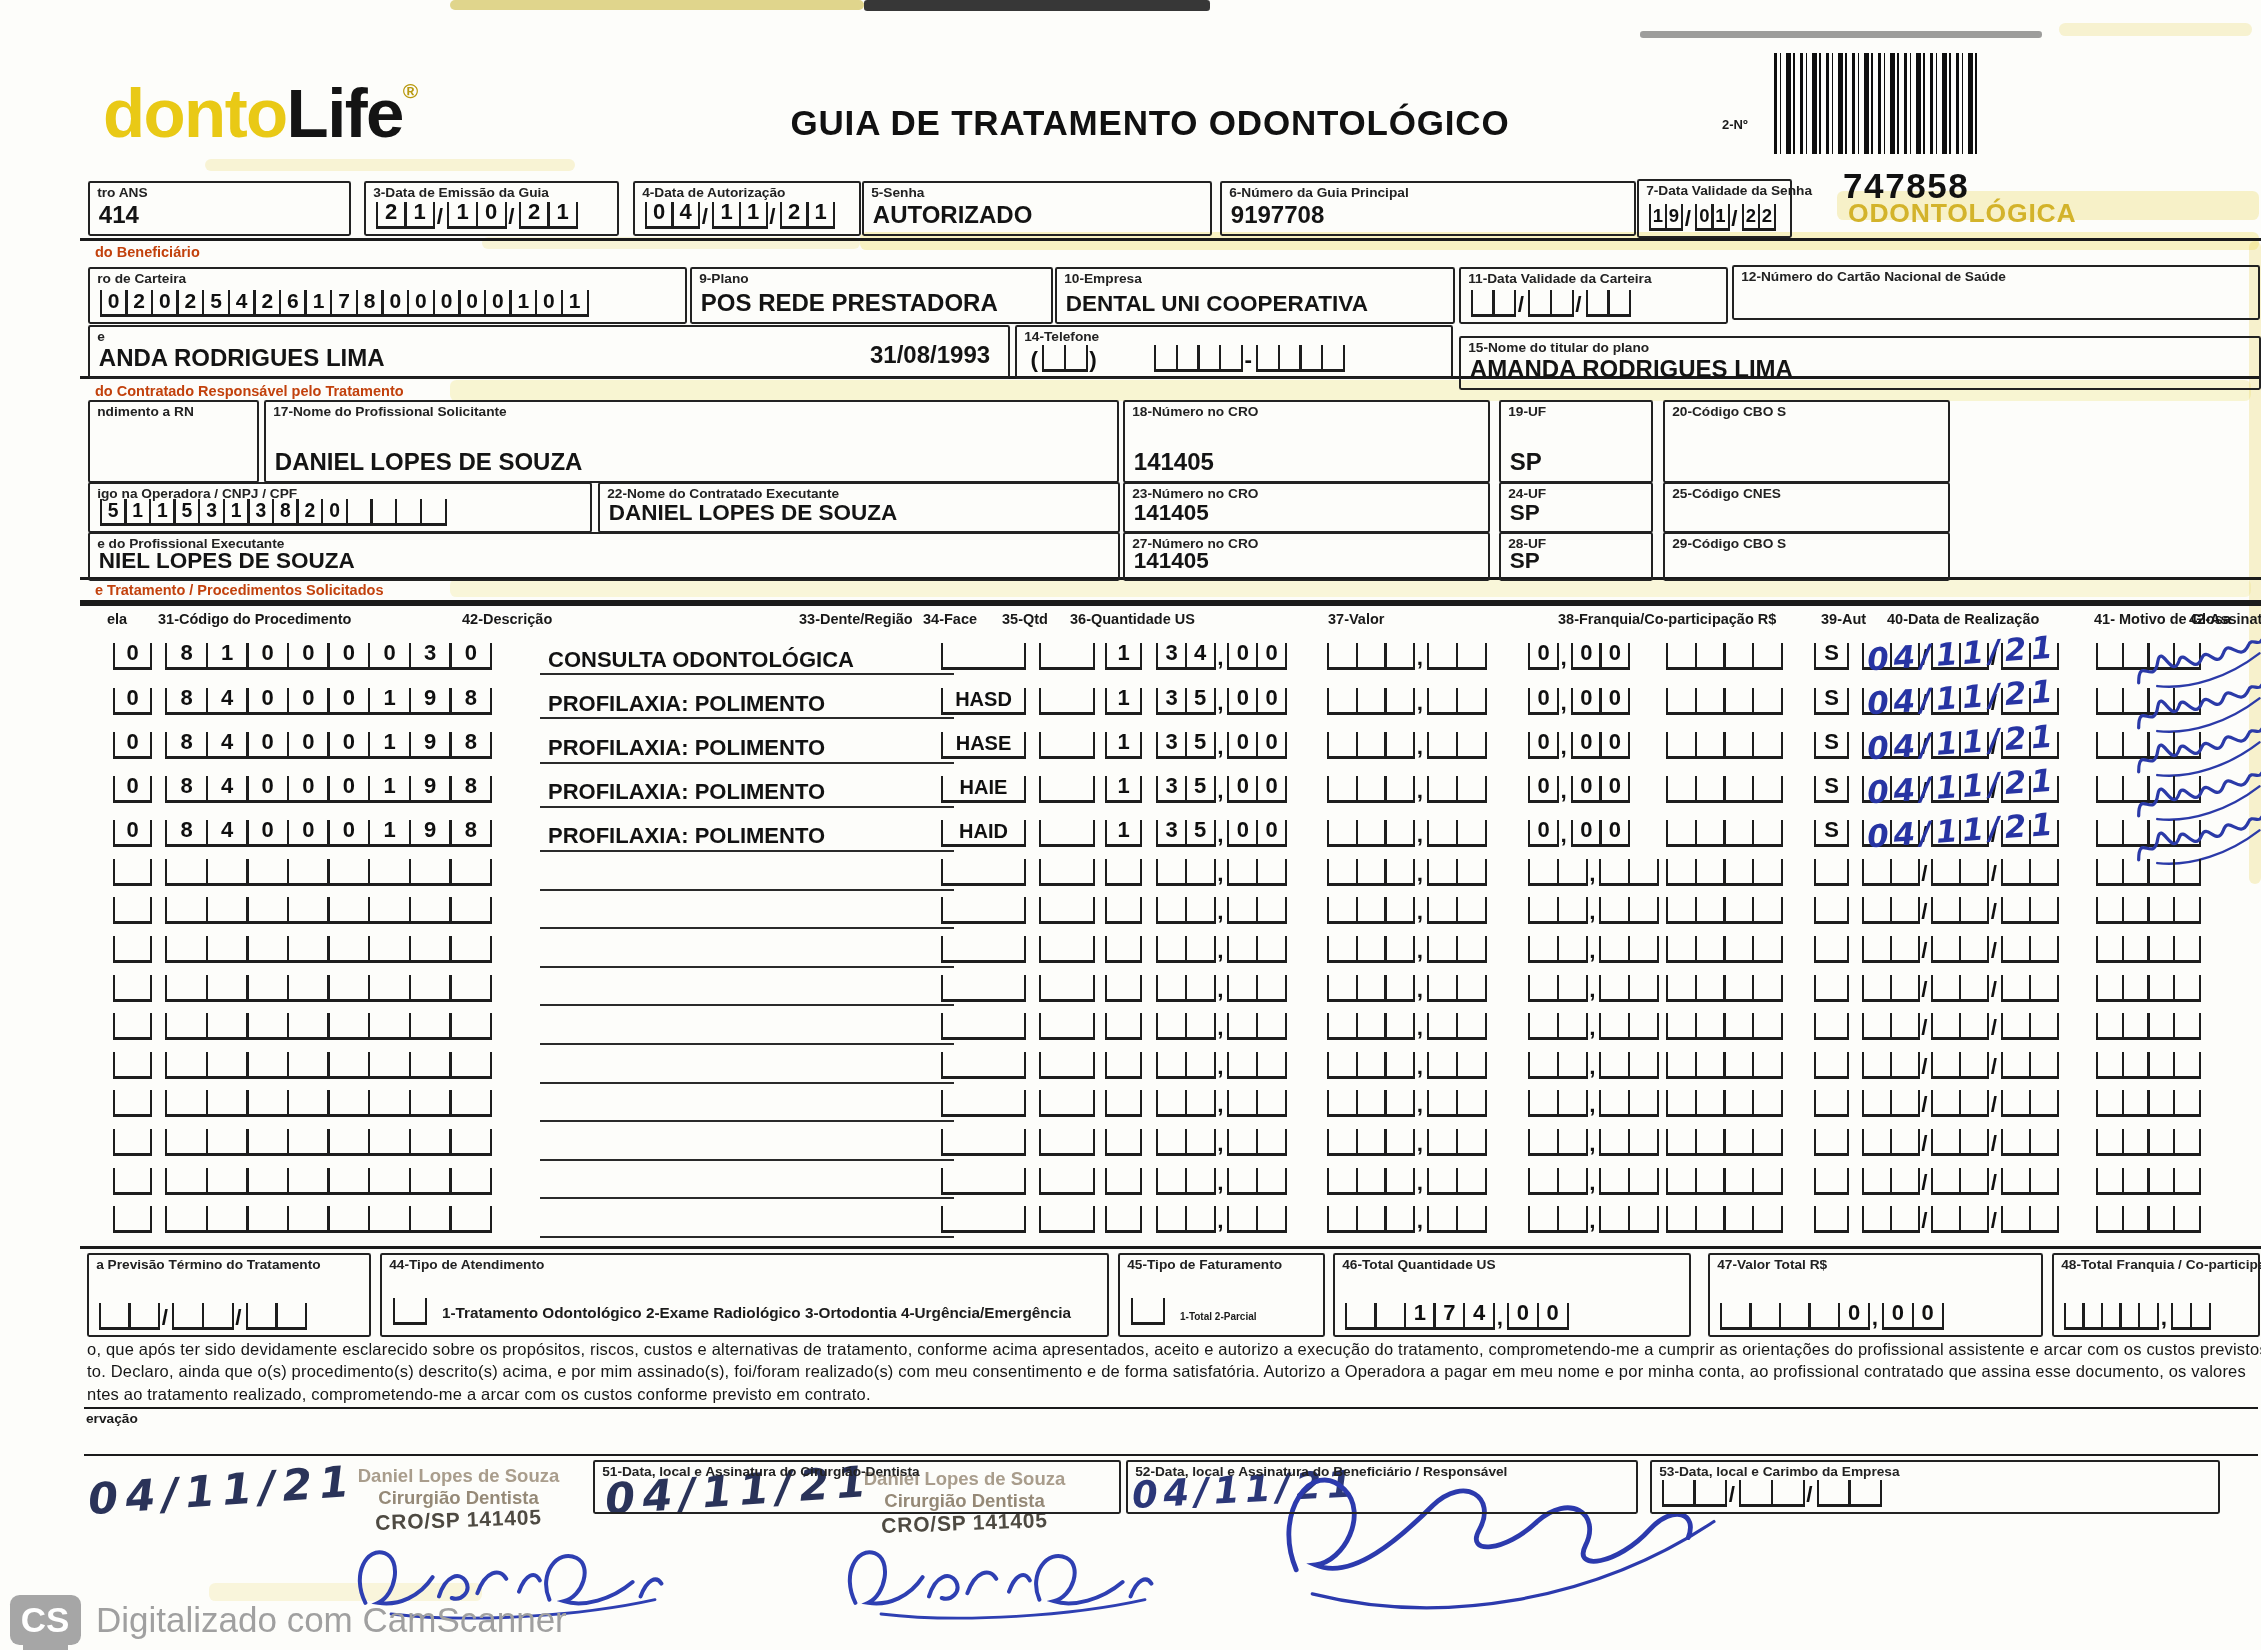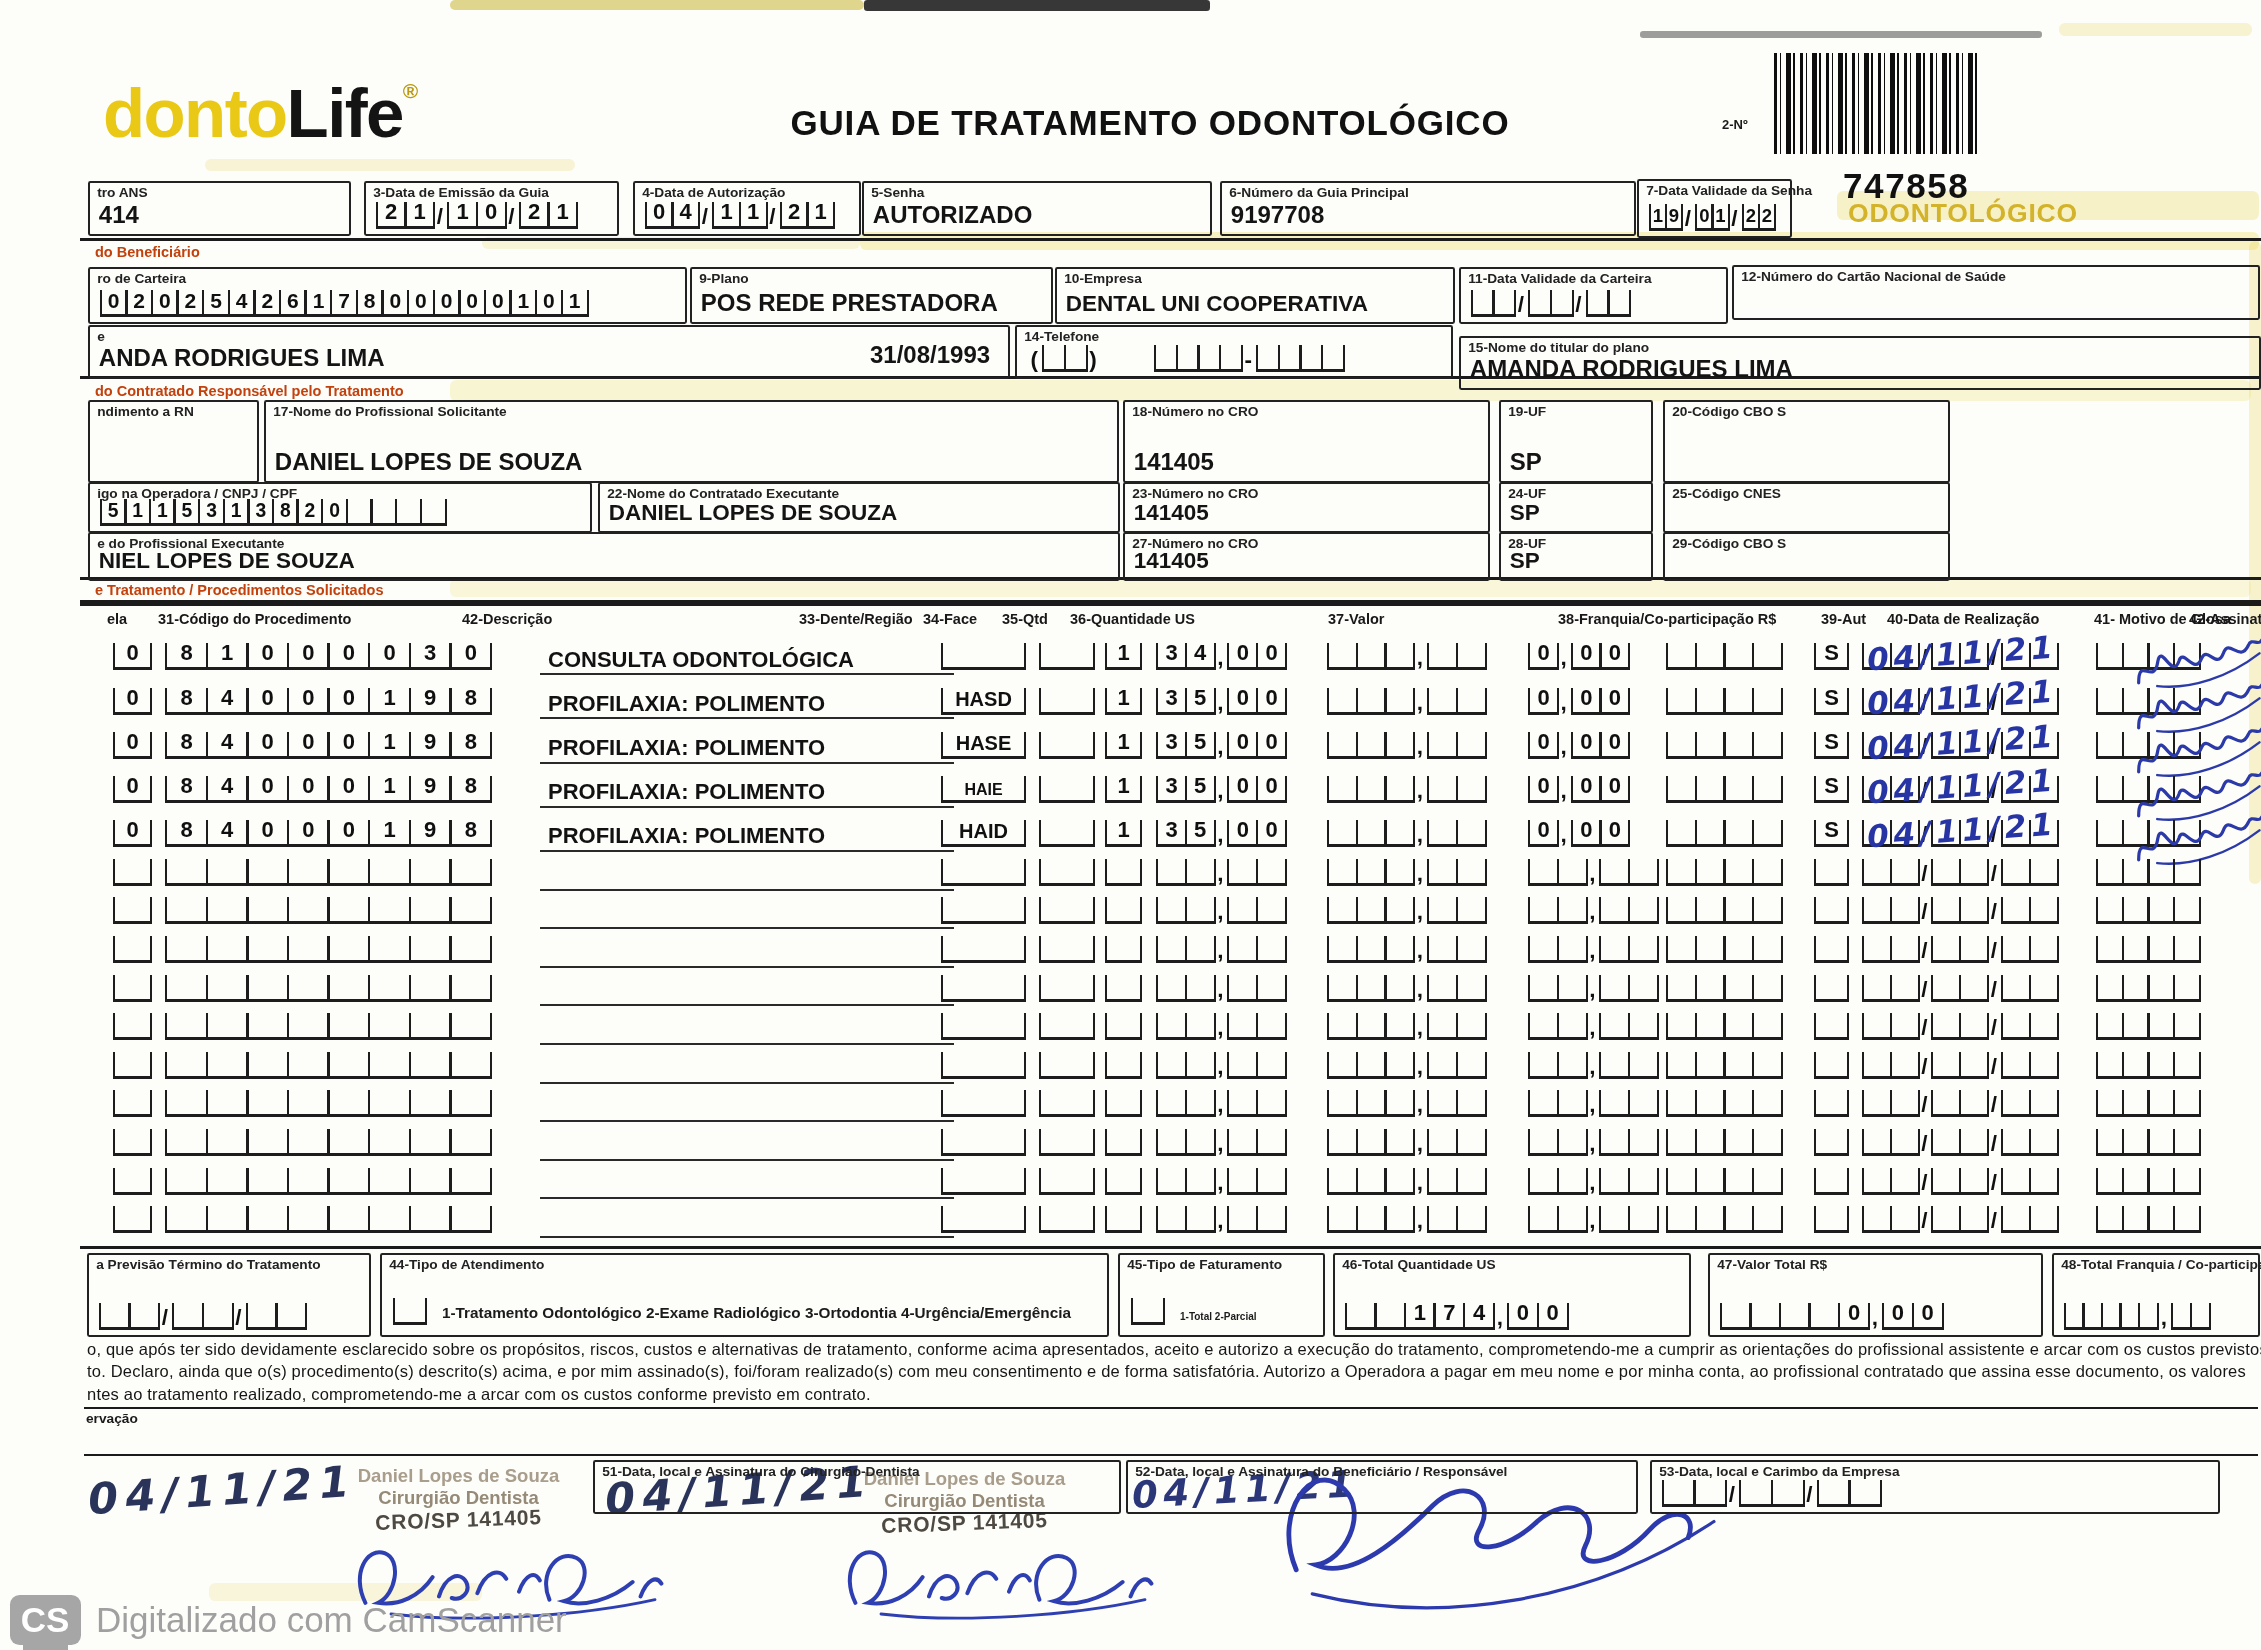--- a/index.html
+++ b/index.html
@@ -51,21 +51,21 @@
   <div style="position:absolute;left:103px;top:74px;font-size:69px;font-weight:700;letter-spacing:-1.6px;white-space:nowrap;">
     <span style="color:#e9c916;">donto</span><span style="color:#141414;">Life</span><span style="font-size:21px;vertical-align:39px;color:#b99a10;">®</span>
   </div>
   <div class="hl" style="left:205px;top:159px;width:370px;height:12px;opacity:.55;"></div>
 
   <div style="position:absolute;left:724px;top:103px;width:852px;text-align:center;font-size:35px;font-weight:700;letter-spacing:0.8px;color:#111;">GUIA DE TRATAMENTO ODONTOLÓGICO</div>
 
   <div style="position:absolute;left:1722px;top:117px;font-size:13px;font-weight:700;">2-Nº</div>
   <div class="barcode"></div>
   <div style="position:absolute;left:1843px;top:166px;font-size:35px;font-weight:700;letter-spacing:1.6px;color:#111;">747858</div>
-  <div style="position:absolute;left:1848px;top:198px;font-size:26.5px;font-weight:700;letter-spacing:0.8px;color:#d3b32a;">ODONTOLÓGICO</div>
+  <div style="position:absolute;left:1848px;top:198px;font-size:26.5px;font-weight:700;letter-spacing:0.8px;color:#d3b32a;">ODONTOLÓGICA</div>
 
   <div class="hline" style="left:80px;top:238px;width:2181px;"></div>
   <div class="hline" style="left:80px;top:376px;width:2181px;"></div>
   <div class="hline" style="left:80px;top:577px;width:2181px;"></div>
   <div class="hline" style="left:80px;top:600px;width:2181px;height:6.4px;"></div>
   <div class="hline" style="left:80px;top:1246px;width:2181px;"></div>
   <div class="hline" style="left:84px;top:1407px;width:2174px;height:2.4px;"></div>
   <div class="hline" style="left:84px;top:1454px;width:2174px;height:2.4px;"></div>
 
   <div class="sec" style="left:95px;top:244px;">do Beneficiário</div>
@@ -663,21 +663,21 @@
         <span class="cell">0</span>
         <span class="cell">0</span>
         <span class="cell">0</span>
         <span class="cell">1</span>
         <span class="cell">9</span>
         <span class="cell">8</span>
       </div>
       <div class="descline" style="left: 540px; top: 806px; width: 414px;"></div>
       <div class="desctxt" style="left: 548px; top: 779px;">PROFILAXIA: POLIMENTO</div>
       <div class="cgroup" style="left: 941px; top: 776px; --cw: 85px;">
-        <span class="cell" style="font-size: 16px;">HAIE</span>
+        <span class="cell" style="font-size: 20px;">HAIE</span>
       </div>
       <div class="cgroup" style="left: 1039px; top: 776px; --cw: 56px;">
         <span class="cell"></span>
       </div>
       <div class="cgroup" style="left: 1105px; top: 776px; --cw: 37px;">
         <span class="cell">1</span>
       </div>
       <div class="cgroup" style="left: 1156px; top: 776px; --cw: 31px;">
         <span class="cell">3</span>
         <span class="cell">5</span>

